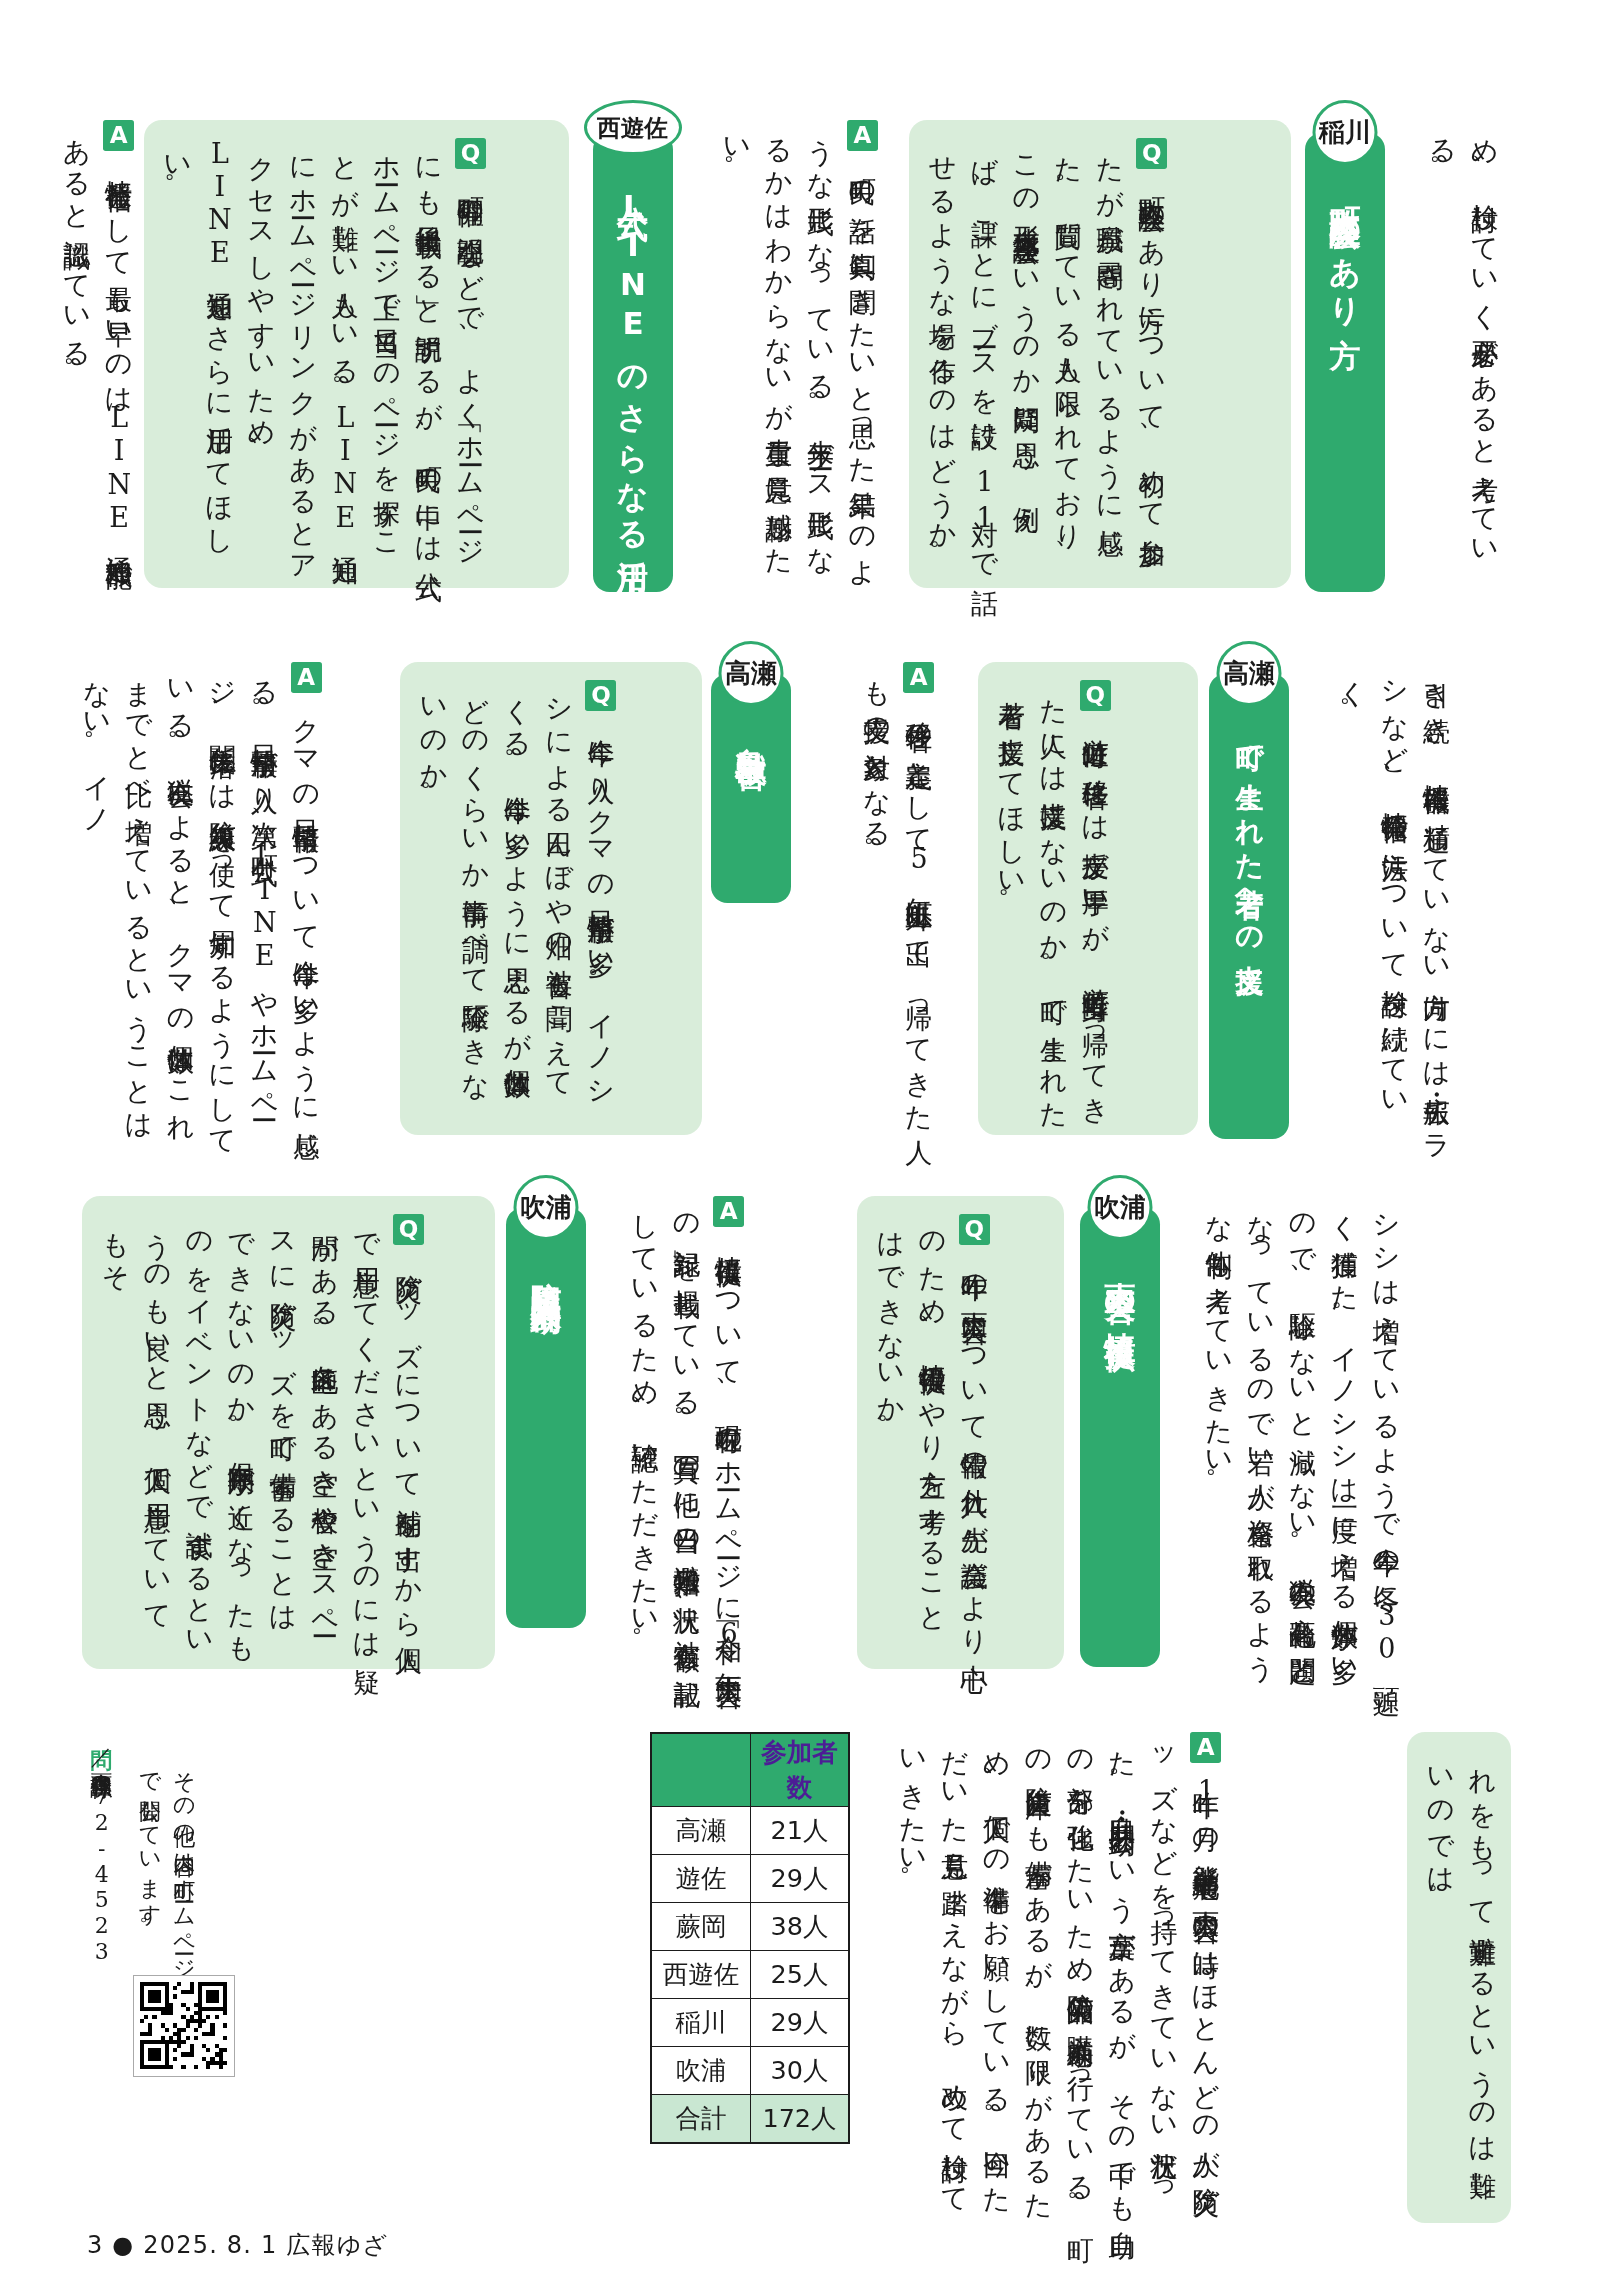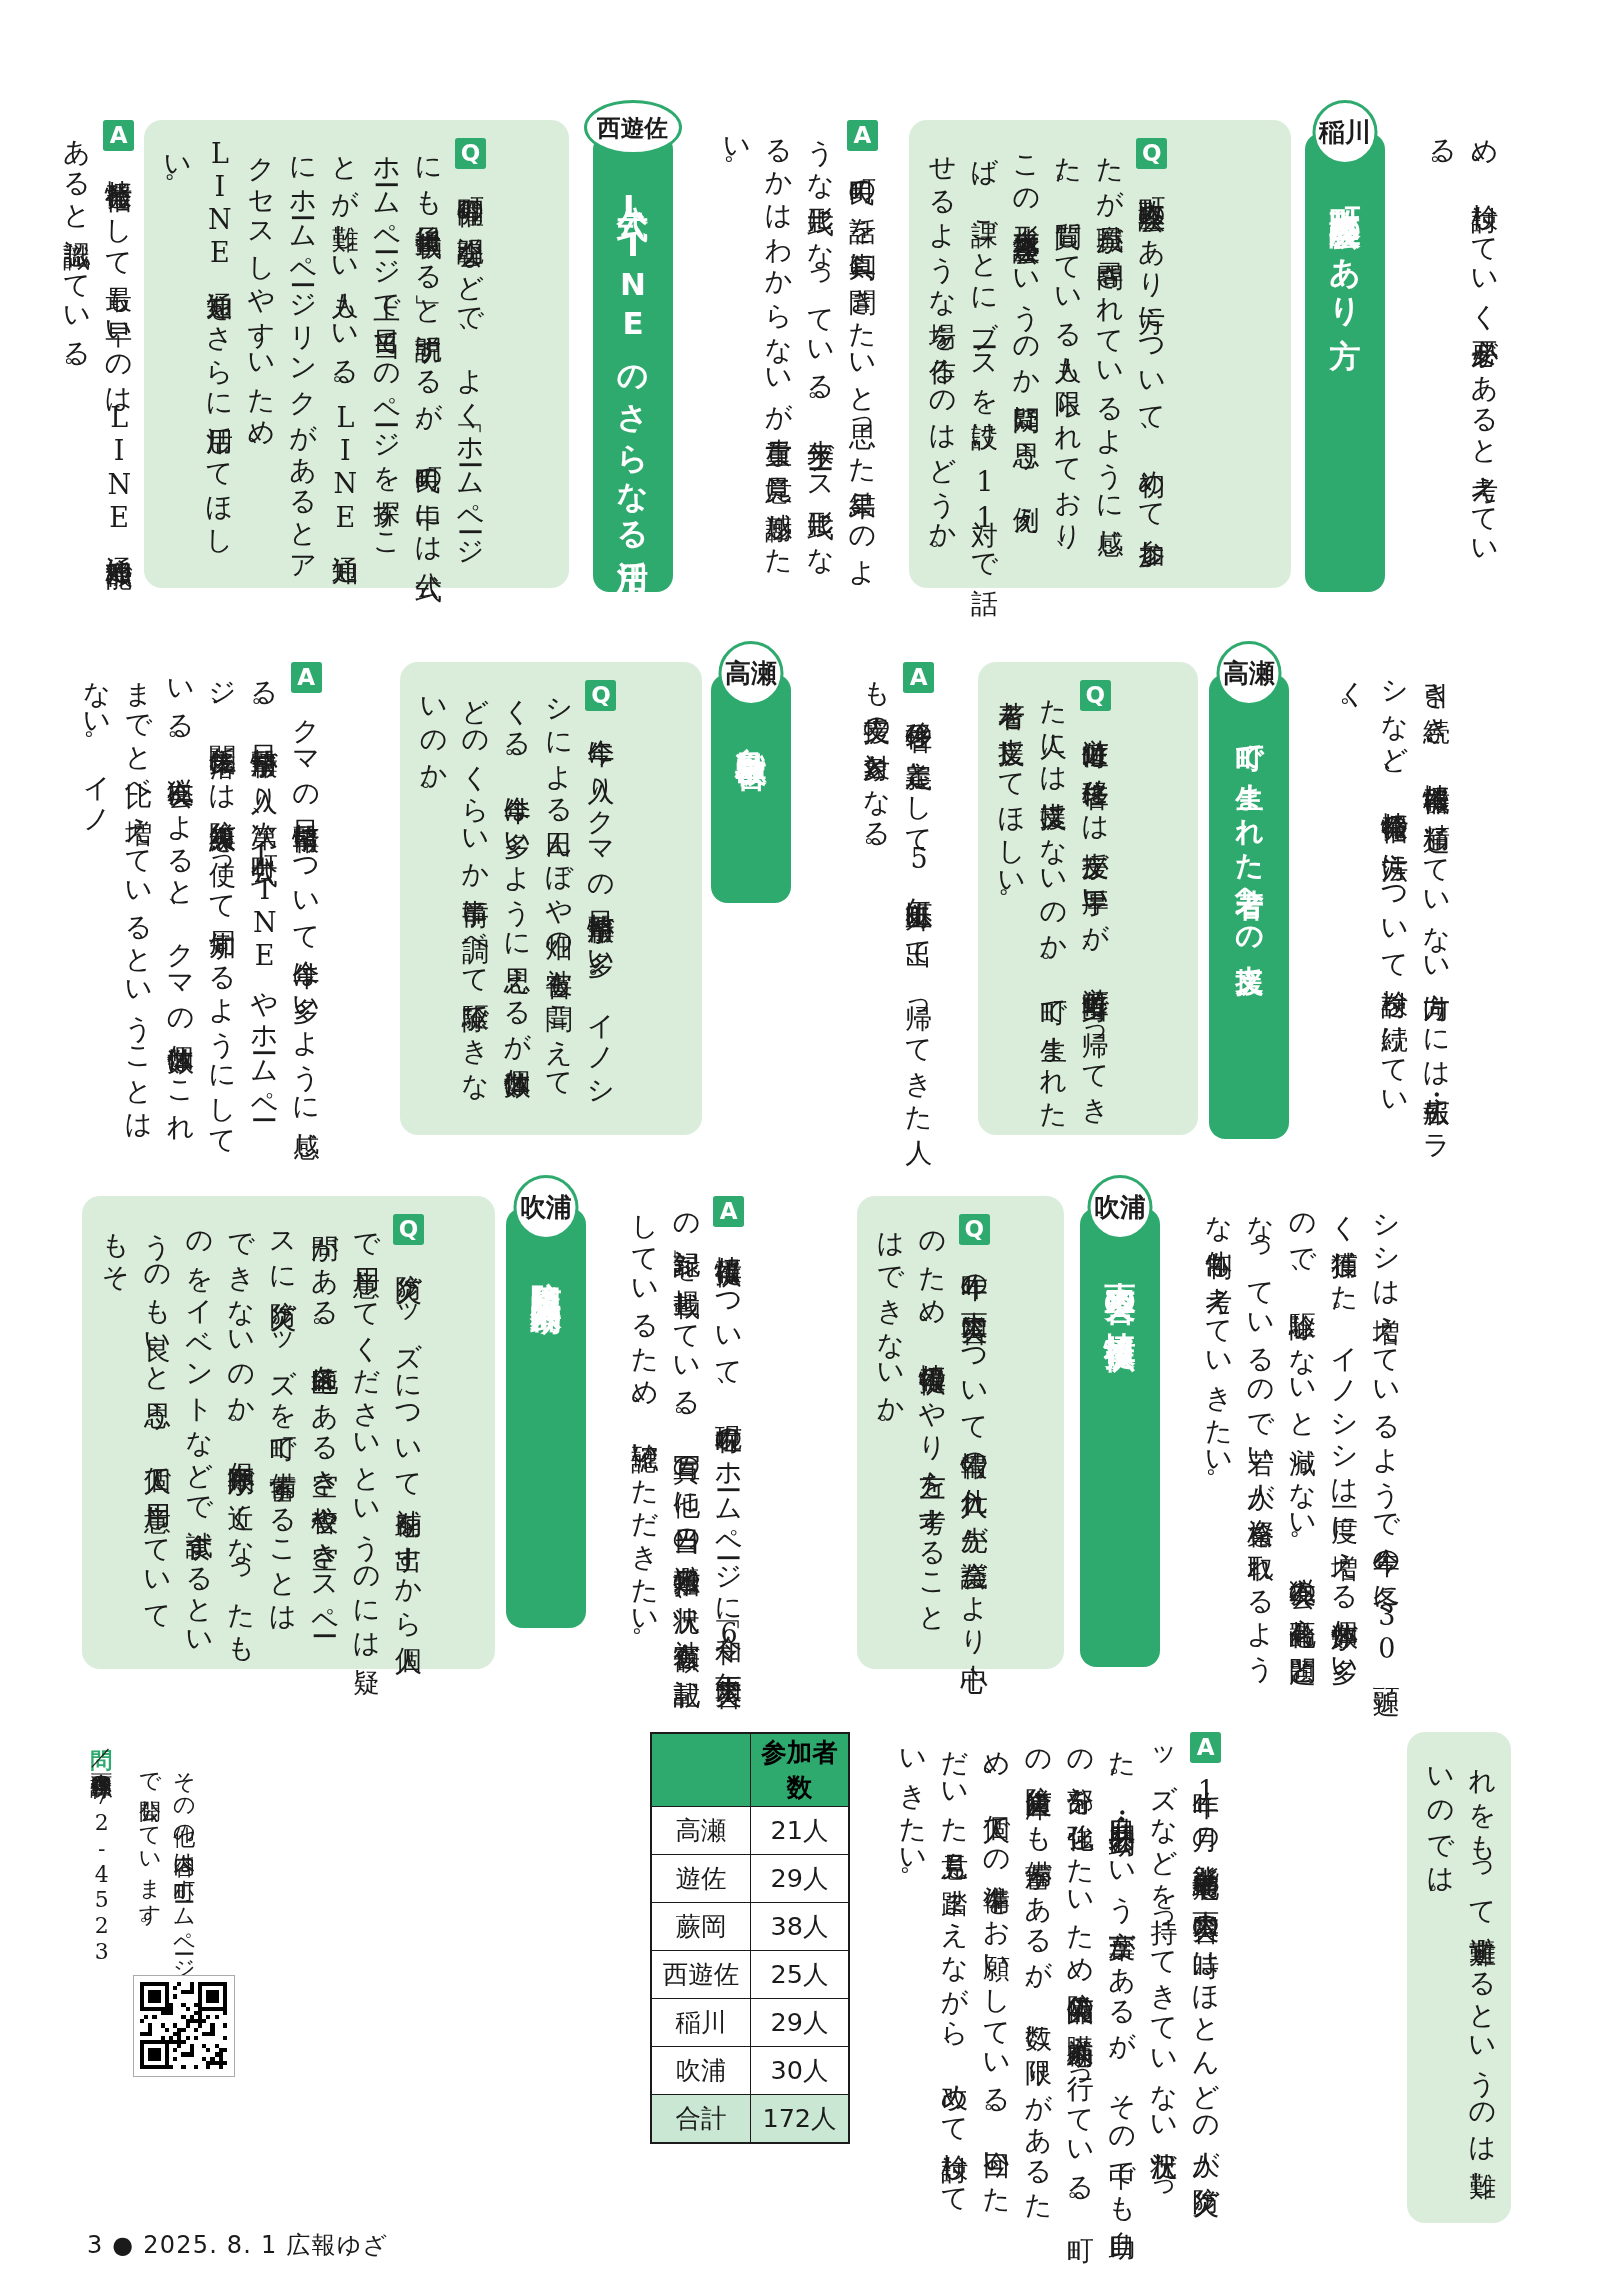--- a/index.html
+++ b/index.html
@@ -51,21 +51,21 @@
     color:#fff;font-family:"DejaVu Sans","Liberation Sans",sans-serif;
     font-weight:bold;font-size:31px;letter-spacing:0.1em;line-height:1;height:auto;
   }
   
   table.ptable{
     border-collapse:collapse;background:#fff;
     font-family:"DejaVu Sans","Liberation Sans",sans-serif;font-size:25.5px;
     border:2.7px solid #1b1b1b;
   }
   table.ptable th{
-    background:#2faa6e;color:#000000;font-weight:bold;
+    background:#2faa6e;color:#4c1d95;font-weight:bold;
     border:1.8px solid #1b1b1b;height:42px;
   }
   table.ptable td{
     border:1.8px solid #1b1b1b;height:45px;text-align:center;
   }
   table.ptable td:first-child{width:96px;}
   table.ptable td:last-child{width:95px;}
   table.ptable tr.total td{background:#c9e7d2;}
   
   .contact-label{color:#2faa6e;font-weight:bold;font-family:"DejaVu Sans","Liberation Sans",sans-serif;}

